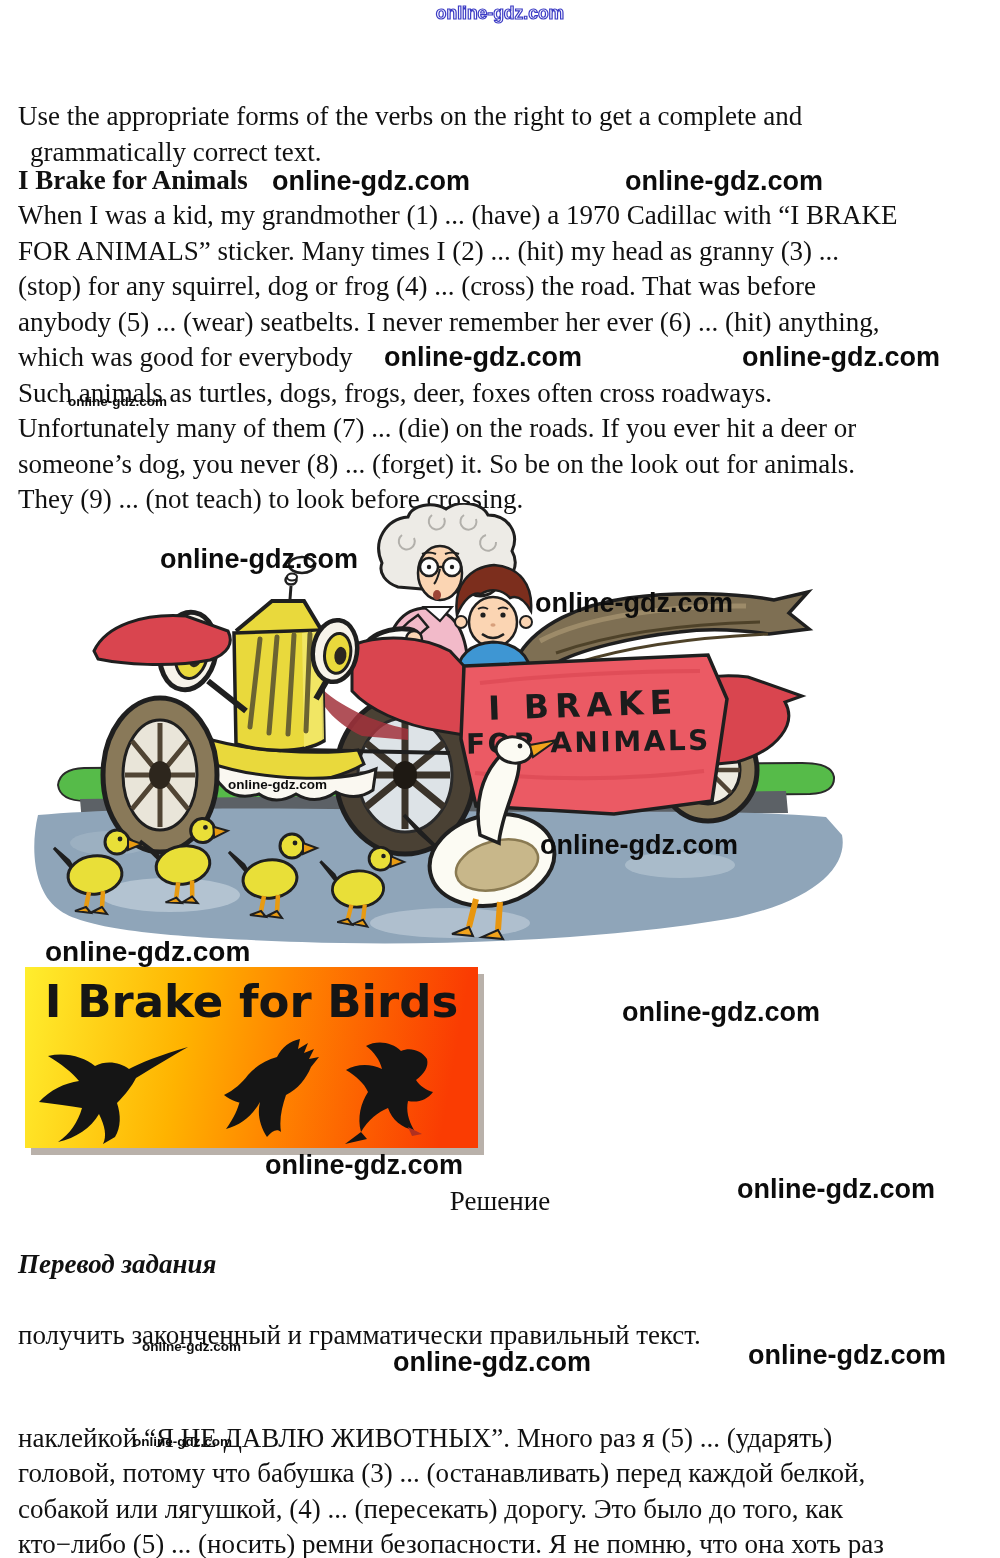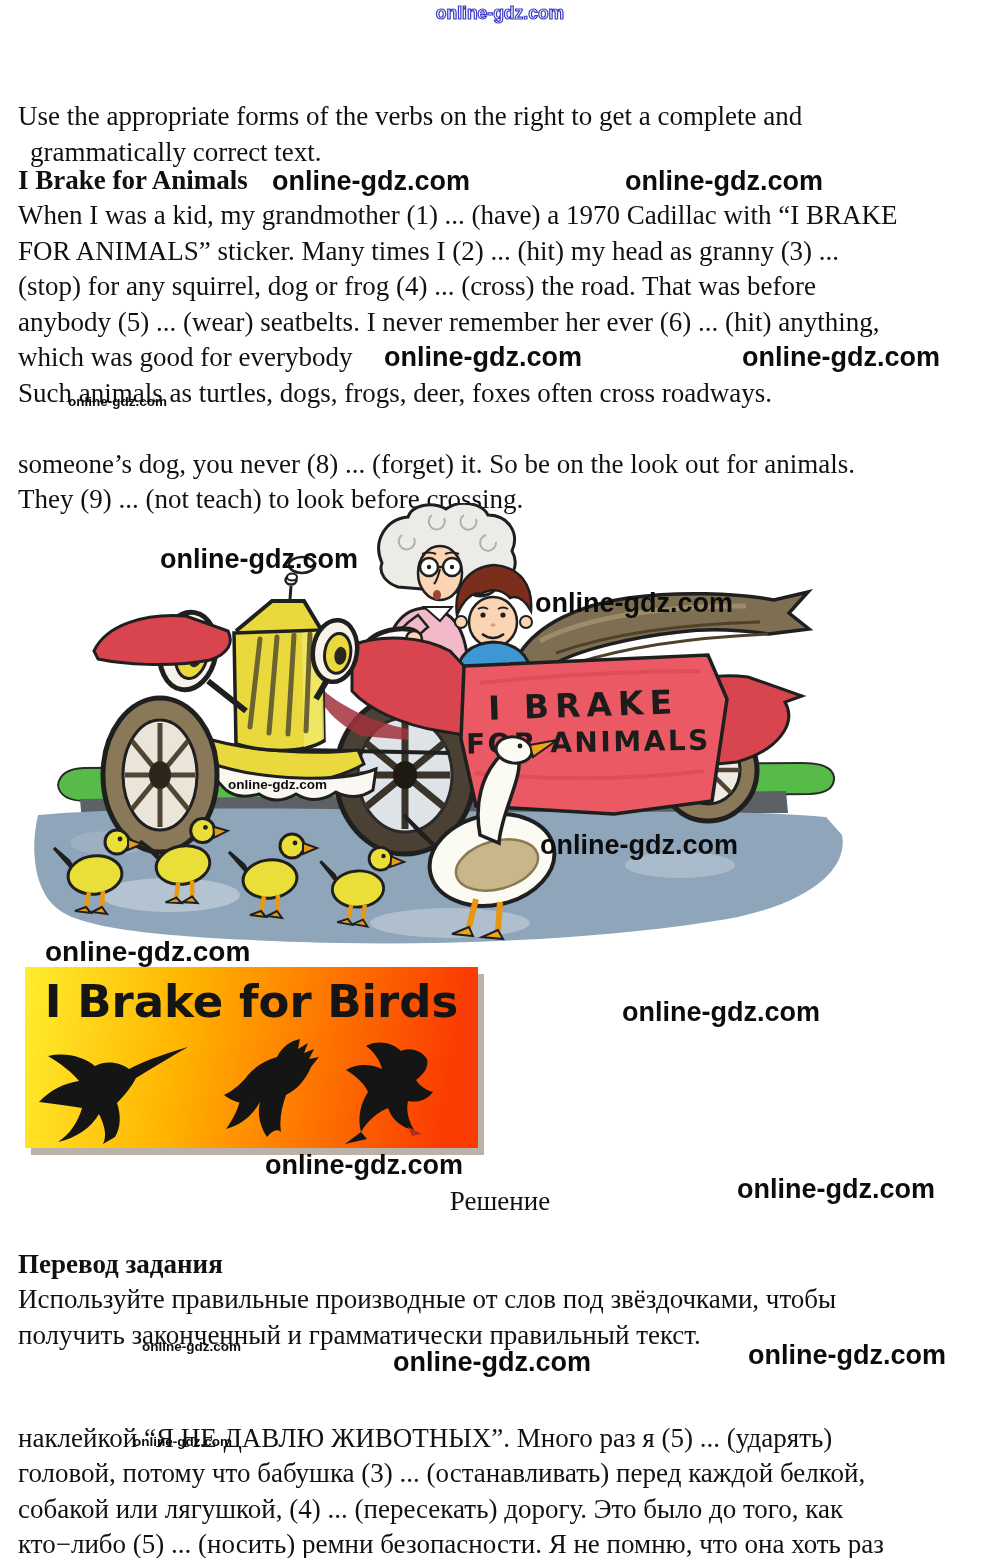--- a/index.html
+++ b/index.html
@@ -2,21 +2,21 @@
 <html><head>
 <meta charset="utf-8">
 <style>
   html,body{margin:0;padding:0;background:#ffffff;}
   .page{position:relative;width:1000px;height:1558px;background:#ffffff;overflow:hidden;
         font-family:"Liberation Serif",serif;color:#111;}
   .abs{position:absolute;white-space:nowrap;}
   .serif{font-family:"Liberation Serif",serif;font-size:27px;line-height:1.25;}
   .title{font-size:28px;}
   .storytitle{font-weight:bold;}
-  .ru-bold-italic{font-weight:bold;}
+  .ru-bold-italic{font-weight:bold;font-style:italic;}
   .wm{position:absolute;white-space:nowrap;font-family:"Liberation Sans",sans-serif;
       font-weight:700;font-size:27px;color:#0c0c0c;letter-spacing:0px;}
   .wm-sm{font-size:13.5px;}
   .wm-lg{font-size:28px;}
   .wm-top{font-size:17.5px;color:rgba(250,250,255,0.85);
       -webkit-text-stroke:1.2px #3b3bc4;text-stroke:1.2px #3b3bc4;}
   .center{left:0;width:1000px;text-align:center;}
   .sticker{position:absolute;left:25px;top:967px;width:430px;height:181px;
       box-shadow:6px 7px 0 #b9b1aa;}
   .sticker-text{position:absolute;left:0;top:8px;width:100%;text-align:center;
@@ -41,20 +41,21 @@
 
   <div class="abs serif" style="left:18px;top:199px;">When I was a kid, my grandmother (1) ... (have) a 1970 Cadillac with “I BRAKE</div>
   <div class="abs serif" style="left:18px;top:235px;">FOR ANIMALS” sticker. Many times I (2) ... (hit) my head as granny (3) ...</div>
   <div class="abs serif" style="left:18px;top:270px;">(stop) for any squirrel, dog or frog (4) ... (cross) the road. That was before</div>
   <div class="abs serif" style="left:18px;top:306px;">anybody (5) ... (wear) seatbelts. I never remember her ever (6) ... (hit) anything,</div>
   <div class="abs serif" style="left:18px;top:341px;">which was good for everybody</div>
   <div class="wm" style="left:384px;top:342px;">online-gdz.com</div>
   <div class="wm" style="left:742px;top:342px;">online-gdz.com</div>
   <div class="abs serif" style="left:18px;top:377px;">Such animals as turtles, dogs, frogs, deer, foxes often cross roadways.</div>
   <div class="wm wm-sm" style="left:68px;top:394px;">online-gdz.com</div>
+  <div class="abs serif" style="left:18px;top:412px;">Unfortunately many of them (7) ... (die) on the roads. If you ever hit a deer or</div>
   <div class="abs serif" style="left:18px;top:448px;">someone’s dog, you never (8) ... (forget) it. So be on the look out for animals.</div>
   <div class="abs serif" style="left:18px;top:483px;">They (9) ... (not teach) to look before crossing.</div>
 
   <svg class="abs" style="left:20px;top:503px;" width="835" height="458" viewBox="0 0 835 458">
     <defs>
       <g id="duck">
         <path d="M-26,-14 L-41,-27 L-19,-2 Z" fill="#e9df38" stroke="#1f1f1f" stroke-width="3"></path>
         <ellipse cx="0" cy="0" rx="27" ry="19" fill="#e9df38" stroke="#1f1f1f" stroke-width="3" transform="rotate(-6)"></ellipse>
         <circle cx="22" cy="-33" r="12" fill="#e9df38" stroke="#1f1f1f" stroke-width="3"></circle>
         <path d="M33,-36 L47,-31 L33,-25 Z" fill="#e89b12" stroke="#1f1f1f" stroke-width="2"></path>
@@ -204,21 +205,20 @@
     </svg>
   </div>
 
   <div class="wm" style="left:622px;top:997px;">online-gdz.com</div>
   <div class="wm" style="left:265px;top:1150px;">online-gdz.com</div>
   <div class="wm" style="left:737px;top:1174px;">online-gdz.com</div>
 
   <div class="abs serif center" style="top:1185px;">Решение</div>
 
   <div class="abs serif ru-bold-italic" style="left:18px;top:1248px;">Перевод задания</div>
-  <div class="abs serif" style="left:18px;top:1283px;">Используйте правильные производные от слов под звёздочками, чтобы</div>
   <div class="abs serif" style="left:18px;top:1319px;">получить законченный и грамматически правильный текст.</div>
   <div class="wm wm-sm" style="left:142px;top:1339px;">online-gdz.com</div>
   <div class="wm" style="left:393px;top:1347px;">online-gdz.com</div>
   <div class="wm" style="left:748px;top:1340px;">online-gdz.com</div>
   <div class="abs serif" style="left:18px;top:1422px;">наклейкой “Я НЕ ДАВЛЮ ЖИВОТНЫХ”. Много раз я (5) ... (ударять)</div>
   <div class="wm wm-sm" style="left:133px;top:1434px;">online-gdz.com</div>
   <div class="abs serif" style="left:18px;top:1457px;">головой, потому что бабушка (3) ... (останавливать) перед каждой белкой,</div>
   <div class="abs serif" style="left:18px;top:1493px;">собакой или лягушкой, (4) ... (пересекать) дорогу. Это было до того, как</div>
   <div class="abs serif" style="left:18px;top:1528px;">кто−либо (5) ... (носить) ремни безопасности. Я не помню, что она хоть раз</div>
 

